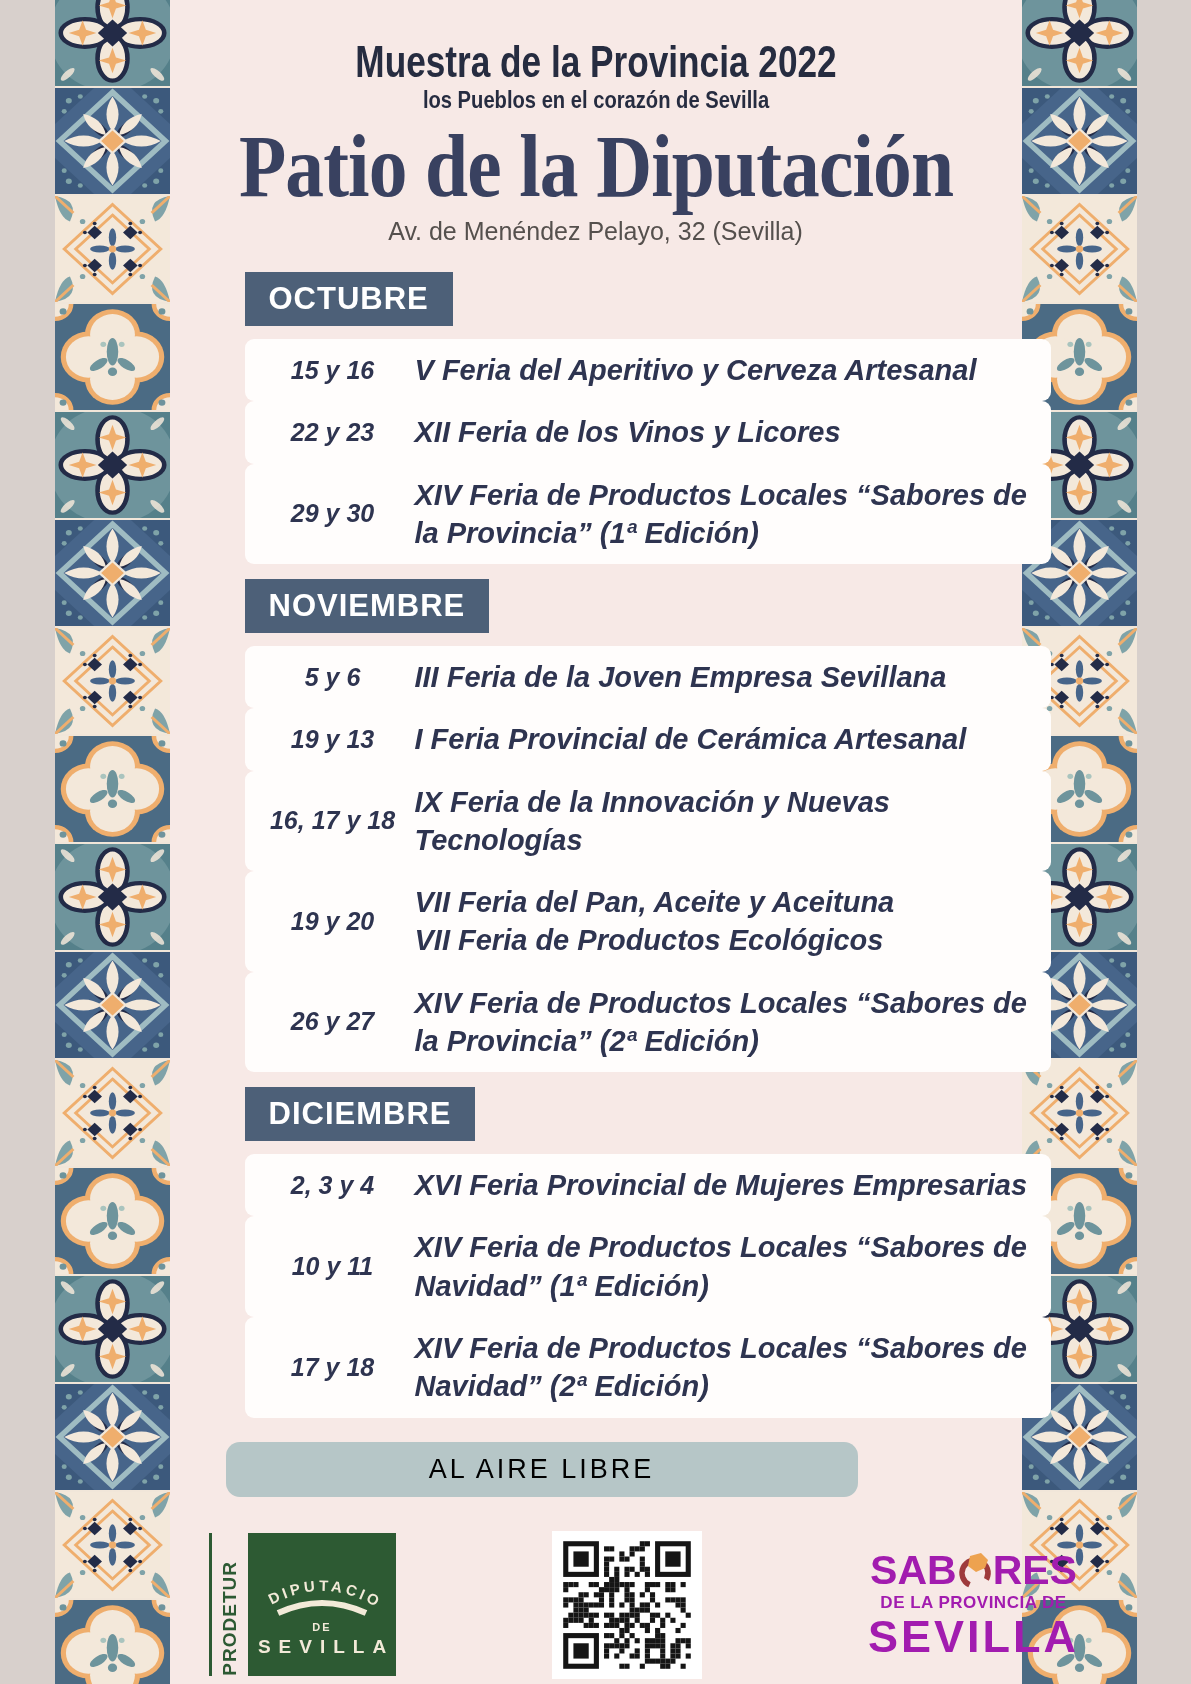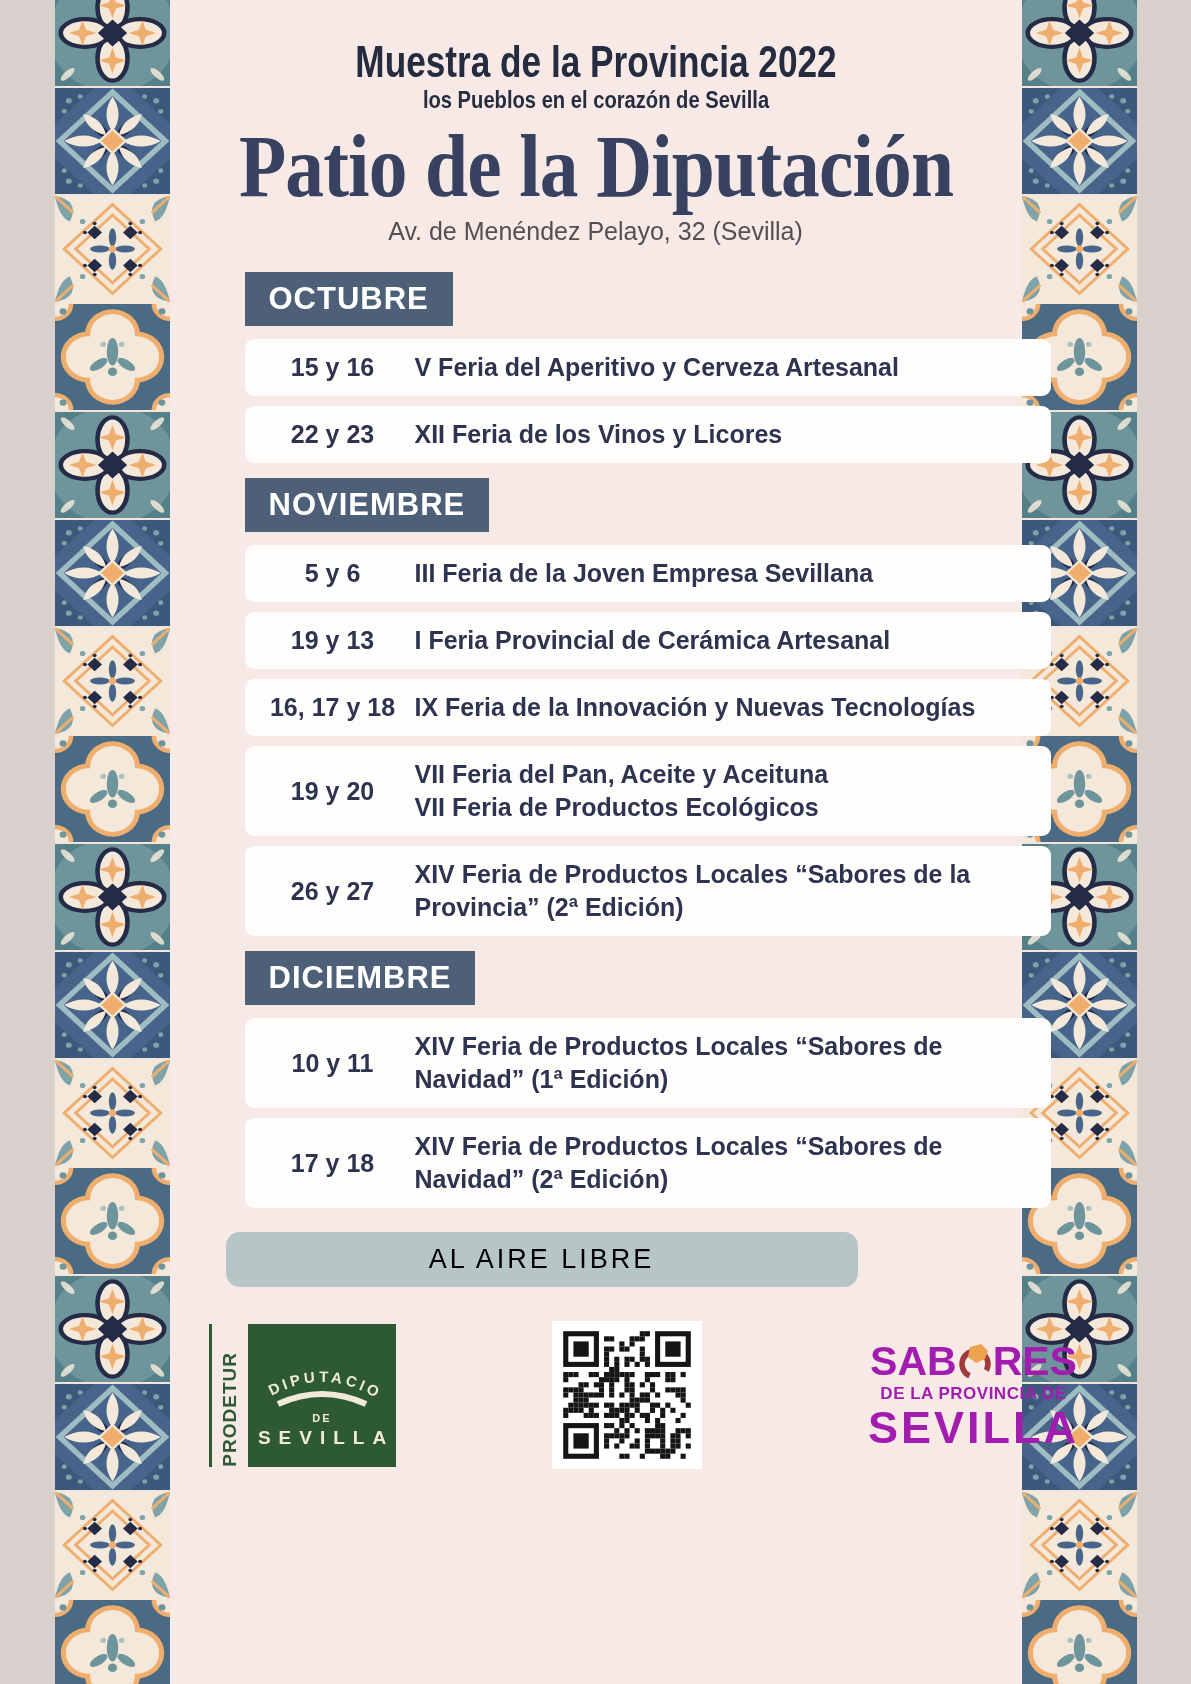--- a/index.html
+++ b/index.html
@@ -19,24 +19,24 @@
   .header{text-align:center;padding-top:38px;}
   .title{font-size:44px;line-height:48px;font-weight:bold;color:#262c40;transform:scaleX(.8);}
   .subtitle{font-size:24px;line-height:27px;font-weight:bold;color:#262c40;transform:scaleX(.84);}
   .venue{font-family:"Liberation Serif",serif;font-weight:bold;font-size:88px;line-height:96px;
          color:#394160;margin-top:6px;letter-spacing:-1px;transform:scaleX(.88);}
   .address{font-size:25px;color:#55504d;margin-top:2px;}
   
   .calendar{margin:26px 0 0 75px;width:806px;}
   .month-badge{display:inline-block;background:#4d6078;color:#fff;font-weight:bold;
                font-size:31px;letter-spacing:1px;padding:9px 24px;}
-  .rows{display:flex;flex-direction:column;gap:10px;margin:13px 0 15px 0;}
+  .rows{display:flex;flex-direction:column;margin:13px 0 15px 0;font-style:italic;}
   .event-row{display:flex;align-items:center;background:#fffdfc;border-radius:9px;padding:12px 18px;min-height:33px;}
   .event-dates{flex:0 0 140px;text-align:center;font-size:25px;font-weight:bold;color:#2e3450;}
-  .event-title{flex:1;font-size:25px;font-weight:bold;color:#2e3450;line-height:1.32;padding-left:12px;}
+  .event-title{flex:1;font-size:29px;font-weight:bold;color:#2e3450;line-height:1.32;padding-left:12px;}
   
   .bar{display:flex;height:55px;width:632px;margin:24px 0 0 56px;border-radius:14px;overflow:hidden;}
   .bar-left{flex:0 0 350px;background:#232639;color:#fff;display:flex;align-items:center;justify-content:center;
             font-weight:bold;font-size:29px;letter-spacing:2px;}
   .bar-right{flex:1;background:#b6c6c7;color:#000000;display:flex;align-items:center;justify-content:center;
              font-weight:normal;font-size:27px;letter-spacing:3px;}
   
   .footer{display:flex;align-items:center;justify-content:space-between;margin:34px 0 0 39px;width:880px;}
   .prodetur-group{display:flex;align-items:stretch;gap:7px;}
   .prodetur-rule{width:3px;background:#2d5a33;}
@@ -331,20 +331,26 @@
               </div>
   </div>
 
   <div class="event-row">
     <div class="event-dates">22 y 23</div>
     <div class="event-title">
                 <div>XII Feria de los Vinos y Licores</div>
               </div>
   </div>
 
+  <div class="event-row">
+    <div class="event-dates">29 y 30</div>
+    <div class="event-title">
+                <div>XIV Feria de Productos Locales “Sabores de la Provincia” (1ª Edición)</div>
+              </div>
+  </div>
 </div>
   </section>
 
   <section class="month">
     <div class="month-badge">
       <span>NOVIEMBRE</span>
     </div>
     <div class="rows">
   <div class="event-row">
     <div class="event-dates">5 y 6</div>
@@ -382,20 +388,26 @@
               </div>
   </div>
 </div>
   </section>
 
   <section class="month">
     <div class="month-badge">
       <span>DICIEMBRE</span>
     </div>
     <div class="rows">
+  <div class="event-row">
+    <div class="event-dates">2, 3 y 4</div>
+    <div class="event-title">
+                <div>XVI Feria Provincial de Mujeres Empresarias</div>
+              </div>
+  </div>
 
   <div class="event-row">
     <div class="event-dates">10 y 11</div>
     <div class="event-title">
                 <div>XIV Feria de Productos Locales “Sabores de Navidad” (1ª Edición)</div>
               </div>
   </div>
 
   <div class="event-row">
     <div class="event-dates">17 y 18</div>

